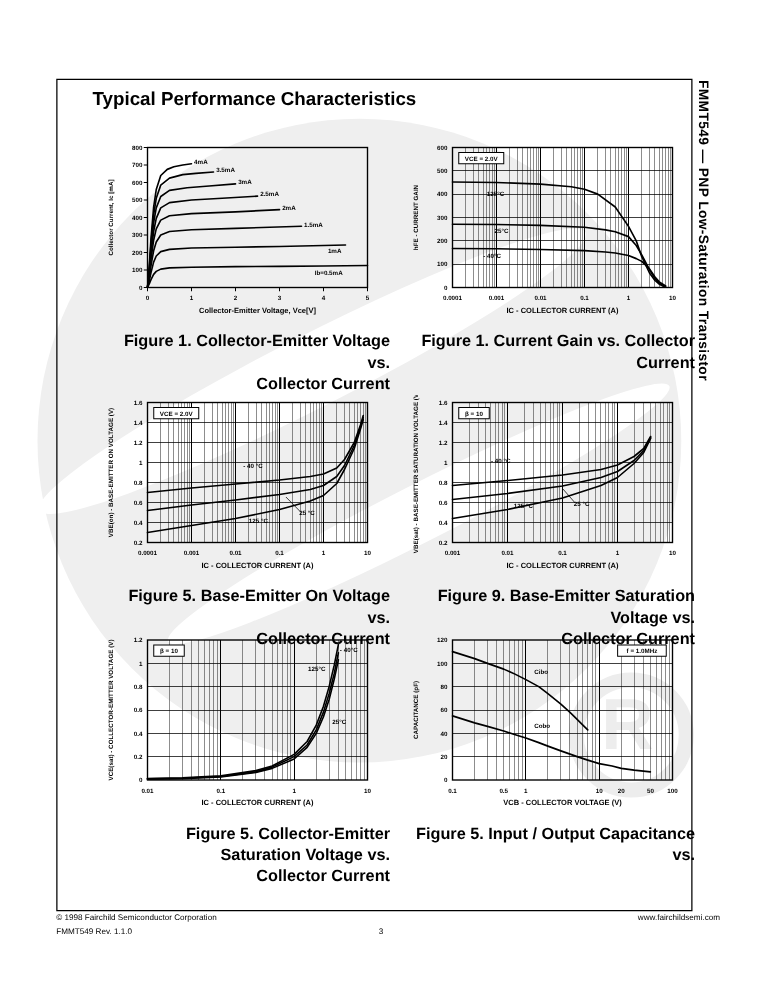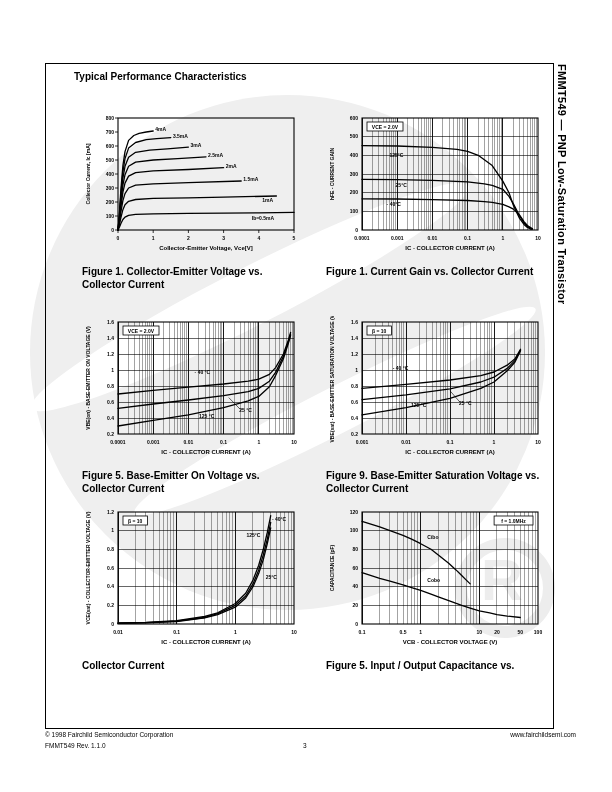--- a/index.html
+++ b/index.html
@@ -7,27 +7,27 @@
         font-family:"Liberation Sans","DejaVu Sans",sans-serif;color:#000;}
   
   .wm{position:absolute;z-index:0;}
   .wm-disc{left:30px;top:95px;width:515px;height:515px;border-radius:50%;background:#efefef;}
   .wm-swoosh1{left:5px;top:268px;width:490px;height:58px;background:#fff;border-radius:50%;transform:rotate(-27deg);}
   .wm-swoosh2{left:110px;top:388px;width:450px;height:46px;background:#fff;border-radius:50%;transform:rotate(-27deg);}
   .wm-ring{left:455px;top:538px;width:100px;height:100px;box-sizing:border-box;border:12px solid #ededed;border-radius:50%;background:#fff;}
   .wm-r{left:481px;top:546px;font-size:58px;font-weight:bold;color:#ededed;}
   
   .page-border{position:absolute;z-index:1;left:45px;top:63px;width:507px;height:664px;border:1.2px solid #000;}
-  .page-title{position:absolute;z-index:2;left:74px;top:71px;font-size:10px;font-weight:bold;}
+  .page-title{position:absolute;z-index:2;left:74px;top:71px;font-size:15px;font-weight:bold;}
   .sidebar-title{position:absolute;z-index:2;left:556px;top:64px;height:660px;
     writing-mode:vertical-rl;font-size:11px;font-weight:bold;white-space:nowrap;letter-spacing:.3px;}
   
   .chart-block{position:absolute;z-index:2;width:230px;}
   .chart{width:230px;height:150px;}
-  .caption{margin-top:3px;text-align:left;font-size:10px;font-weight:bold;line-height:1.3;}
+  .caption{margin-top:3px;text-align:right;font-size:13px;font-weight:bold;line-height:1.3;}
   svg text{font-family:"Liberation Sans","DejaVu Sans",sans-serif;}
   
   .footer-row1{position:absolute;z-index:2;left:45px;right:36px;top:731px;display:flex;justify-content:space-between;font-size:6.5px;}
   .footer-row2{position:absolute;z-index:2;left:45px;top:742px;font-size:6.5px;}
   .footer-page-number{position:absolute;z-index:2;left:303px;top:742px;font-size:6.5px;}
 </style>
 </head>
 <body>
 
 <div class="page">
@@ -396,20 +396,21 @@
           <text x="32" y="101.13333333333333" font-size="5" font-weight="bold" text-anchor="end">0.2</text>
           <text x="32" y="82.46666666666665" font-size="5" font-weight="bold" text-anchor="end">0.4</text>
           <text x="32" y="63.8" font-size="5" font-weight="bold" text-anchor="end">0.6</text>
           <text x="32" y="45.133333333333326" font-size="5" font-weight="bold" text-anchor="end">0.8</text>
           <text x="32" y="26.466666666666658" font-size="5" font-weight="bold" text-anchor="end">1</text>
           <text x="32" y="7.8" font-size="5" font-weight="bold" text-anchor="end">1.2</text>
           <text x="124" y="138" font-size="6" font-weight="bold" text-anchor="middle">IC - COLLECTOR CURRENT (A)</text>
           <text x="8" y="62" font-size="5" font-weight="bold" text-anchor="middle" transform="rotate(-90 8 62)">VCE(sat) - COLLECTOR-EMITTER VOLTAGE (V)</text>
         </svg></div>
     <div class="caption">
+      <div>Figure 5. Collector-Emitter Saturation Voltage vs.</div>
       <div>Collector Current</div>
     </div>
   </div>
 
   <div class="chart-block" style="left:326px;top:506px">
     <div class="chart"><svg width="230" height="150" viewBox="0 0 230 150">
           <line x1="36" y1="6" x2="36" y2="118" stroke="#000" stroke-width="0.9" shape-rendering="crispEdges"></line>
           <line x1="53.6604264122869" y1="6" x2="53.6604264122869" y2="118" stroke="#333" stroke-width="0.45" shape-rendering="crispEdges"></line>
           <line x1="63.9911136102202" y1="6" x2="63.9911136102202" y2="118" stroke="#333" stroke-width="0.45" shape-rendering="crispEdges"></line>
           <line x1="71.32085282457379" y1="6" x2="71.32085282457379" y2="118" stroke="#333" stroke-width="0.45" shape-rendering="crispEdges"></line>

